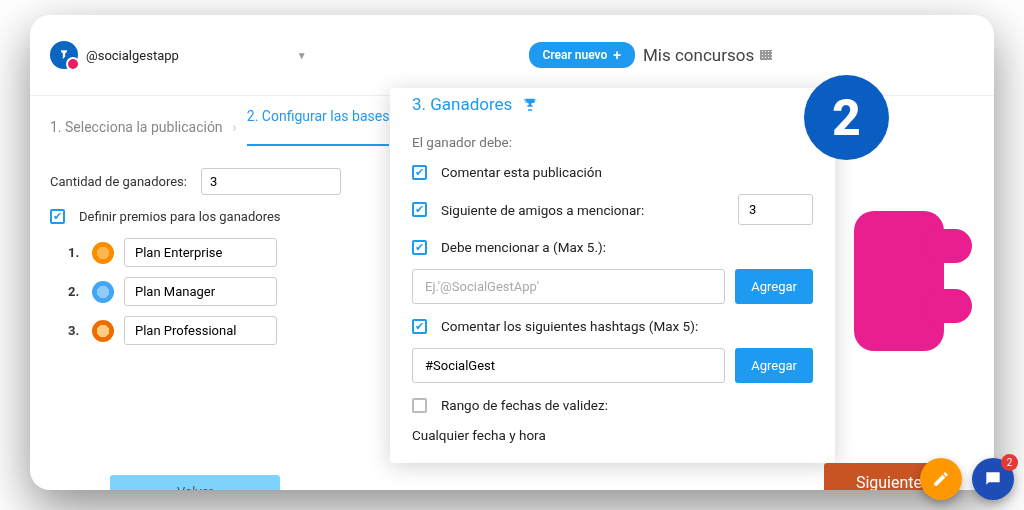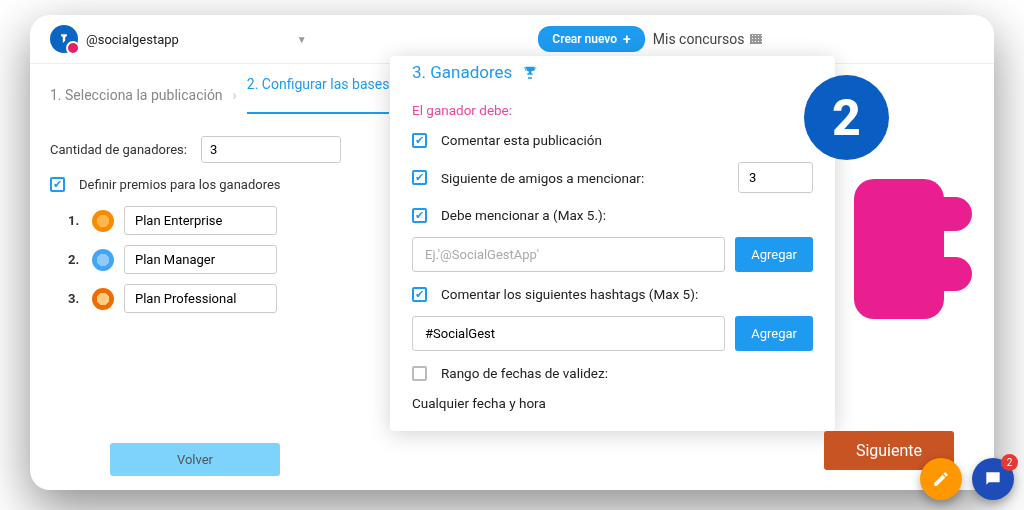--- a/index.html
+++ b/index.html
@@ -1,27 +1,27 @@
 <!DOCTYPE html>
 <html><head>
 <meta charset="utf-8">
 <style>
   *{box-sizing:border-box;margin:0;padding:0;font-family:-apple-system,BlinkMacSystemFont,"Segoe UI",Roboto,Arial,sans-serif;}
   body{background:#fff;width:1024px;height:510px;overflow:hidden;position:relative;}
   .shadow-frame{position:absolute;top:15px;left:30px;right:30px;bottom:20px;border-radius:20px;box-shadow:0 18px 50px rgba(0,0,0,.45);background:#fff;overflow:hidden;}
-  .topbar{display:flex;align-items:center;padding:10px 20px;border-bottom:1px solid #eee;gap:20px;}
+  .topbar{display:flex;align-items:center;padding:26px 20px;border-bottom:1px solid #eee;gap:20px;}
   .brand{display:flex;align-items:center;gap:8px;}
   .brand-icon{width:28px;height:28px;border-radius:50%;background:#0a66c2;display:flex;align-items:center;justify-content:center;position:relative;}
   .brand-icon::after{content:"";position:absolute;right:-2px;bottom:-2px;width:10px;height:10px;border-radius:50%;background:#e91e63;border:2px solid #fff;}
   .brand-text{font-size:13px;color:#222;}
   .brand-caret{margin-left:110px;color:#999;font-size:10px;}
   .top-center{margin-left:auto;margin-right:auto;display:flex;align-items:center;gap:8px;}
   .btn-primary{background:#1e9bf0;color:#fff;border:none;border-radius:12px;padding:6px 14px;font-size:12px;font-weight:600;display:flex;align-items:center;gap:6px;cursor:pointer;}
   .btn-primary .plus{font-size:14px;line-height:1;}
-  .my-contests{display:flex;align-items:center;gap:6px;font-size:14px;color:#444;}
+  .my-contests{display:flex;align-items:center;gap:6px;font-size:17px;color:#444;}
   .my-contests .grid-icon{width:12px;height:10px;background:repeating-linear-gradient(90deg,#999 0 2px,transparent 2px 3px),repeating-linear-gradient(0deg,#999 0 2px,transparent 2px 3px);}
   .content{position:relative;padding:12px 20px;}
   .steps{display:flex;align-items:center;gap:10px;font-size:14px;color:#888;margin-bottom:22px;}
   .steps .chev{color:#ccc;}
   .step-active{color:#666;}
   .step-active.linked{color:#1e9bf0;border-bottom:2px solid #1e9bf0;padding-bottom:20px;}
   .left-col{width:300px;}
   .field-row{display:flex;align-items:center;gap:14px;font-size:13px;color:#333;margin-bottom:14px;}
   .field-row input[type=text]{border:1px solid #ccc;border-radius:3px;padding:5px 8px;width:140px;font-size:13px;}
   .chk{width:15px;height:15px;border:2px solid #1e9bf0;border-radius:2px;display:inline-flex;align-items:center;justify-content:center;color:#1e9bf0;font-size:11px;flex:none;}
@@ -32,21 +32,21 @@
   .prize-row .num{width:14px;font-weight:700;color:#333;}
   .medal{width:22px;height:22px;border-radius:50%;display:inline-block;position:relative;}
   .medal.gold{background:radial-gradient(circle,#ffb74d 40%,#fb8c00 41%);}
   .medal.silver{background:radial-gradient(circle,#90caf9 40%,#42a5f5 41%);}
   .medal.bronze{background:radial-gradient(circle,#ffcc80 40%,#ef6c00 41%);}
   .prize-input{border:1px solid #ccc;border-radius:3px;padding:6px 10px;width:153px;font-size:13px;}
   .back-btn{margin-top:120px;margin-left:60px;width:170px;padding:9px;border:none;background:#7dd3fc;border-radius:3px;font-size:13px;color:#555;cursor:pointer;}
   .panel{position:absolute;top:-8px;left:360px;width:445px;background:#fff;border-radius:4px;box-shadow:0 3px 22px rgba(0,0,0,.18);padding:6px 22px 20px;}
   .panel-title{display:flex;align-items:center;gap:10px;color:#1e9bf0;font-size:17px;margin-bottom:20px;}
   .trophy{width:16px;height:16px;color:#1e9bf0;}
-  .panel h4{font-size:13.5px;font-weight:400;color:#ec4899;margin-bottom:14px;}
+  .panel h4{font-size:13.5px;font-weight:400;color:#737373;margin-bottom:14px;}
   .opt{display:flex;align-items:center;gap:14px;font-size:13.5px;color:#222;margin-bottom:14px;}
   .opt .label{flex:1;}
   .opt input[type=text]{border:1px solid #ccc;border-radius:3px;padding:7px 10px;width:75px;font-size:13px;}
   .hash-row{display:flex;gap:10px;margin:8px 0 14px;}
   .hash-row input{flex:1;border:1px solid #ccc;border-radius:3px;padding:9px 12px;font-size:13px;}
   .btn-add{background:#1e9bf0;color:#fff;border:none;border-radius:3px;padding:9px 16px;font-size:13px;cursor:pointer;}
   .any-date{font-size:13.5px;color:#222;margin-top:6px;}
   .big-badge{position:absolute;top:60px;right:105px;width:85px;height:85px;border-radius:50%;background:#0a5ec2;color:#fff;display:flex;align-items:center;justify-content:center;font-size:50px;font-weight:800;z-index:5;}
   .pink-shape{position:absolute;top:115px;right:50px;width:90px;height:140px;background:#e91e8f;border-radius:20px;z-index:1;}
   .pink-shape::before,.pink-shape::after{content:"";position:absolute;right:-28px;width:50px;height:34px;background:#e91e8f;border-radius:18px;}

